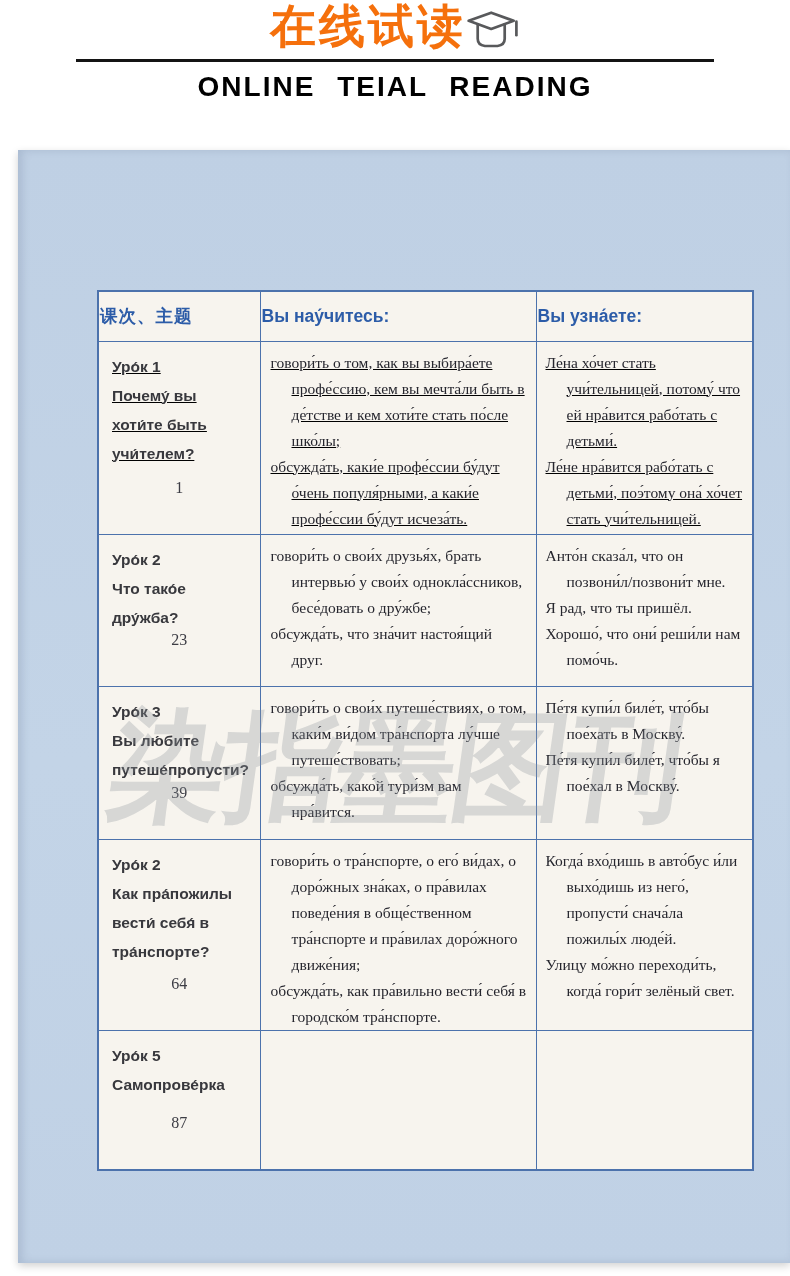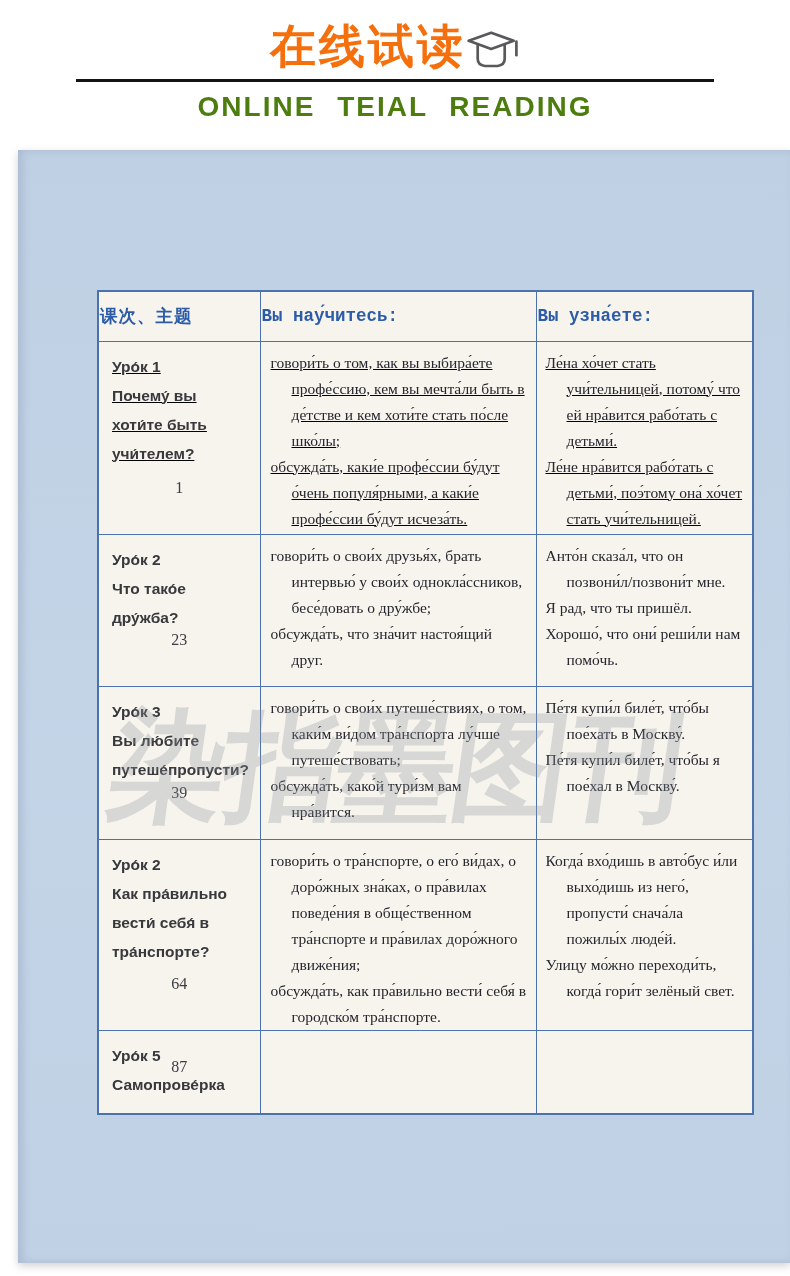--- a/index.html
+++ b/index.html
@@ -8,34 +8,34 @@
     background:#ffffff;
     font-family:"Liberation Sans", sans-serif;
     position:relative; overflow:hidden;
   }
   .stage { position:absolute; inset:0; }
 
   
   .banner { position:absolute; top:0; left:0; width:790px; height:150px; background:#ffffff; }
   .banner-title-row {
     display:flex; align-items:center; justify-content:center;
-    padding-top:20px; 
+    padding-top:0; 
   }
   .banner-title {
     margin:0; font-size:46px; font-weight:700; letter-spacing:3px;
     color:#F5700C; line-height:1.15;
   }
   .cap-icon { width:54px; height:46px; margin-top:4px; }
   .banner-divider {
     width:638px; height:3px; background:#141414;
     margin:6px auto 0 auto;
   }
   .banner-subtitle {
     margin-top:9px; text-align:center;
-    font-size:28px; font-weight:700; color:#4d7c0f;
+    font-size:28px; font-weight:700; color:#000000;
     letter-spacing:2px; word-spacing:12px;
   }
 
   
   .book-page {
     position:absolute; top:150px; left:18px; width:772px; height:1113px;
     background:linear-gradient(180deg,#bfd0e4 0%, #c3d4e7 55%, #c0d1e5 100%);
     box-shadow: inset 4px 0 8px rgba(70,90,120,0.18), 0 3px 8px rgba(0,0,0,0.18);
   }
   .toc-title {
@@ -53,28 +53,28 @@
   }
   .toc-table th, .toc-table td {
     border:1.5px solid #4C72AC;
     vertical-align:top; overflow:hidden;
   }
   .toc-table thead tr { height:50px; }
   #toc-body tr:nth-child(1) { height:193px;text-decoration:underline; }
   #toc-body tr:nth-child(2) { height:152px; }
   #toc-body tr:nth-child(3) { height:153px; }
   #toc-body tr:nth-child(4) { height:190px; }
-  #toc-body tr:nth-child(5) { height:84px;padding-left:28px; }
+  #toc-body tr:nth-child(5) { height:140px;padding-left:28px; }
 
   .toc-table th {
     vertical-align:middle; text-align:left;
     color:#2C5CA8; font-size:17.5px; font-weight:700;
   }
   th.th-cn { font-family:"Liberation Sans", sans-serif; letter-spacing:1px; }
-  th.th-ru { font-family:Liberation Mono, monospace; }
+  th.th-ru { font-family:Liberation Sans, sans-serif; }
 
   .cell-lesson {
     position:relative;
     padding:10px 8px 0 13px;
     font-weight:700; font-size:15.5px; line-height:29px; color:#38383D;
     font-family:"Liberation Sans", sans-serif;
   }
   .lesson-page {
     position:absolute; bottom:38px; left:0; right:0;
     text-align:center; font-weight:400;
@@ -193,21 +193,21 @@
     <td class="cell-know">
               <div class="hang">Пе́тя купи́л биле́т, что́бы пое́хать в Москву́.</div>
               <div class="hang">Пе́тя купи́л биле́т, что́бы я пое́хал в Москву́.</div>
             </td>
   </tr>
 
   <tr>
     <td class="cell-lesson">
       <div class="lesson-name">Уро́к 2</div>
       <div class="lesson-topic">
-                <div>Как пра́вильно</div>
+                <div>Как пра́пожилы</div>
                 <div>вести́ себя́ в</div>
                 <div>тра́нспорте?</div>
               </div>
       <div class="lesson-page">64</div>
     </td>
     <td class="cell-learn">
               <div class="hang">говори́ть о тра́нспорте, о его́ ви́дах, о доро́жных зна́ках, о пра́вилах поведе́ния в обще́ственном тра́нспорте и пра́вилах доро́жного движе́ния;</div>
               <div class="hang">обсужда́ть, как пра́вильно вести́ себя́ в городско́м тра́нспорте.</div>
             </td>
     <td class="cell-know">

